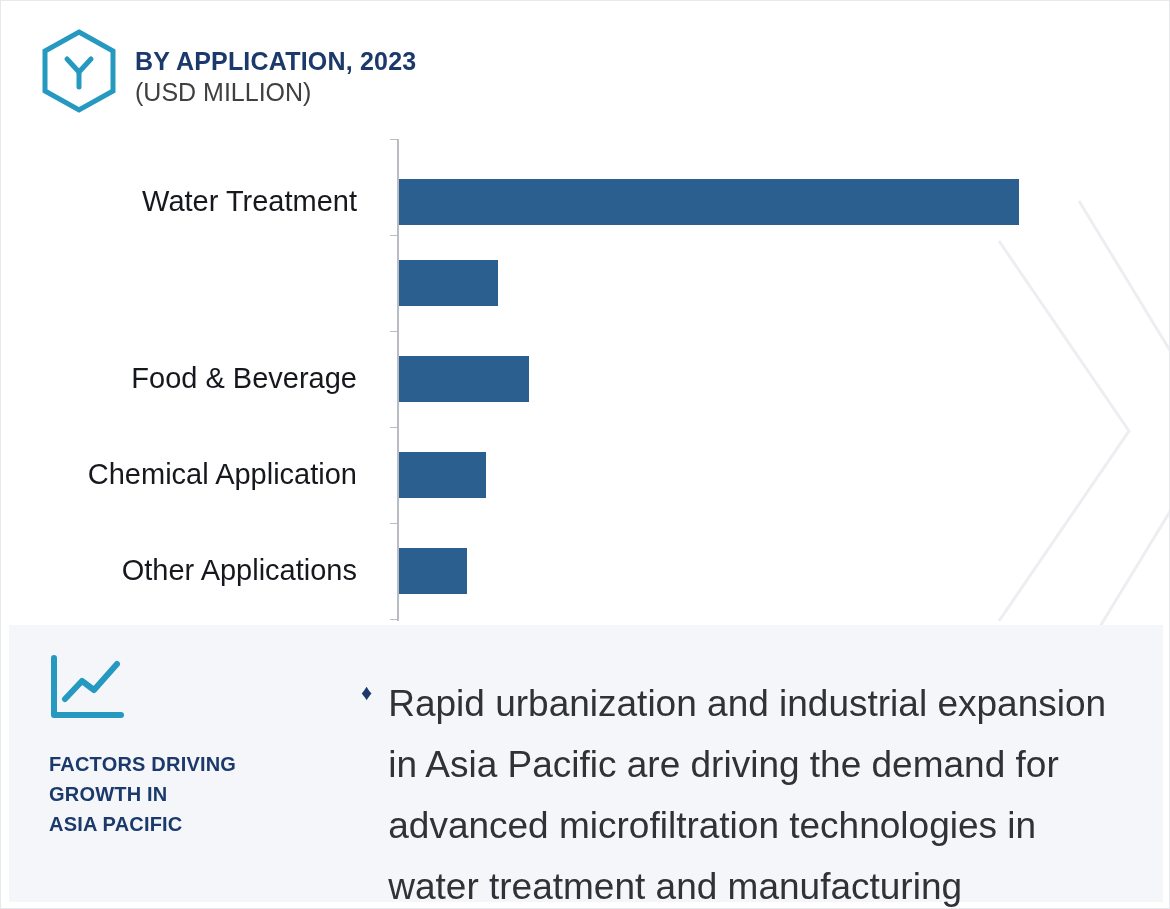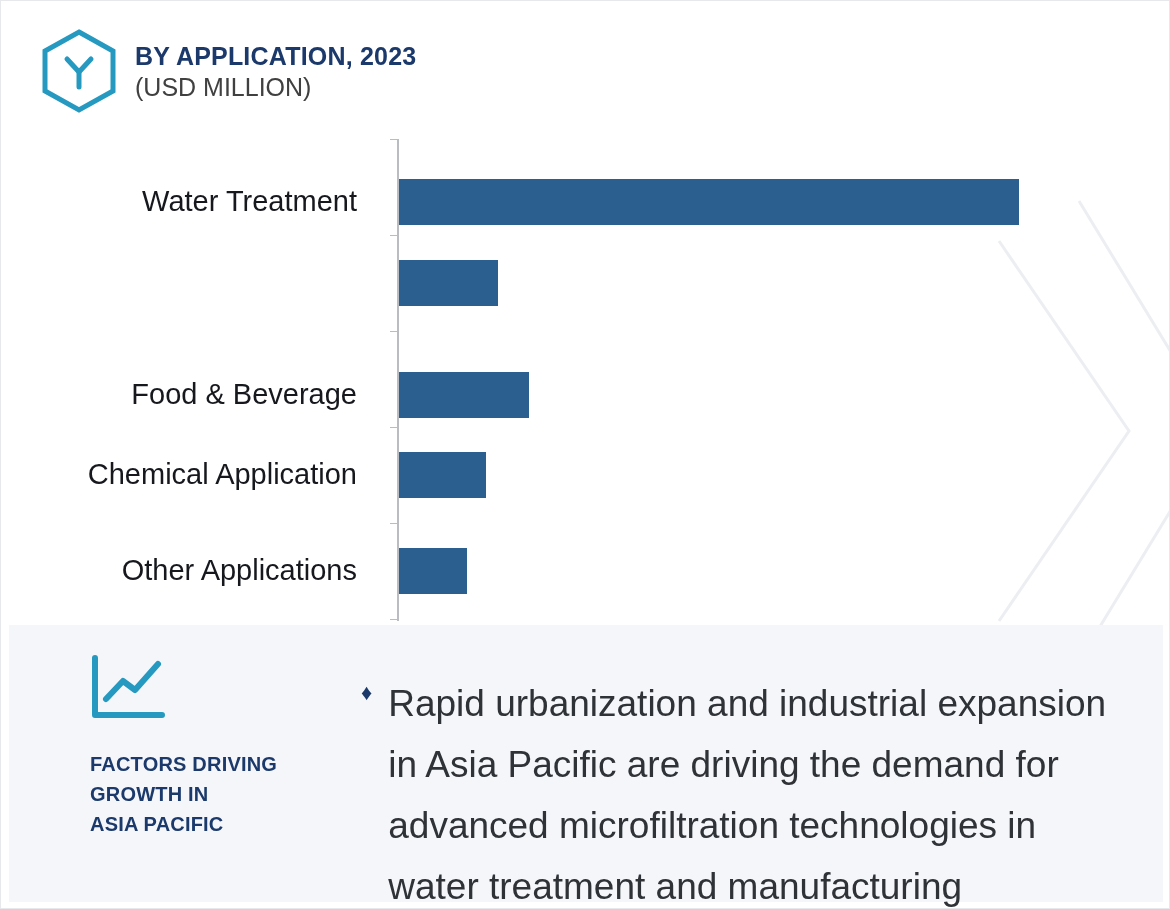--- a/index.html
+++ b/index.html
@@ -28,21 +28,21 @@
     height: 909px;
     pointer-events: none;
     z-index: 0;
   }
   
   .header {
     position: absolute;
     top: 28px;
     left: 40px;
     display: flex;
-    align-items: flex-start;
+    align-items: center;
     z-index: 2;
   }
   .hex-icon {
     width: 76px;
     height: 84px;
     margin-right: 18px;
     flex: none;
   }
   .header-text {
     padding-top: 12px;
@@ -125,21 +125,20 @@
     height: 277px;
     background: #f4f6fa;
     z-index: 2;
     box-sizing: border-box;
   }
   .footer-left {
     position: absolute;
     left: 40px;
     top: 30px;
     width: 300px;
-    margin-left: 41px;
   }
   .trend-icon {
     width: 76px;
     height: 66px;
     display: block;
   }
   .footer-left-title {
     margin-top: 28px;
     font-size: 20px;
     font-weight: bold;
@@ -200,21 +199,21 @@
     <div class="tick" style="top: 0px;"></div>
         <div class="row" style="top: 15px;">
           <div class="row-label">Water Treatment</div>
           <div class="bar" style="width: 620px; background: rgb(42, 95, 143);"></div>
         </div>
         <div class="tick" style="top: 96px;"></div>
         <div class="row" style="top: 96px;">
           <div class="bar" style="width: 99.2px; background: rgb(42, 95, 143);"></div>
         </div>
         <div class="tick" style="top: 192px;"></div>
-        <div class="row" style="top: 208px;">
+        <div class="row" style="top: 192px;">
           <div class="row-label">Food &amp; Beverage</div>
           <div class="bar" style="width: 130.2px; background: rgb(42, 95, 143);"></div>
         </div>
         <div class="tick" style="top: 288px;"></div>
         <div class="row" style="top: 288px;">
           <div class="row-label">Chemical Application</div>
           <div class="bar" style="width: 86.8px; background: rgb(42, 95, 143);"></div>
         </div>
         <div class="tick" style="top: 384px;"></div>
         <div class="row" style="top: 384px;">

